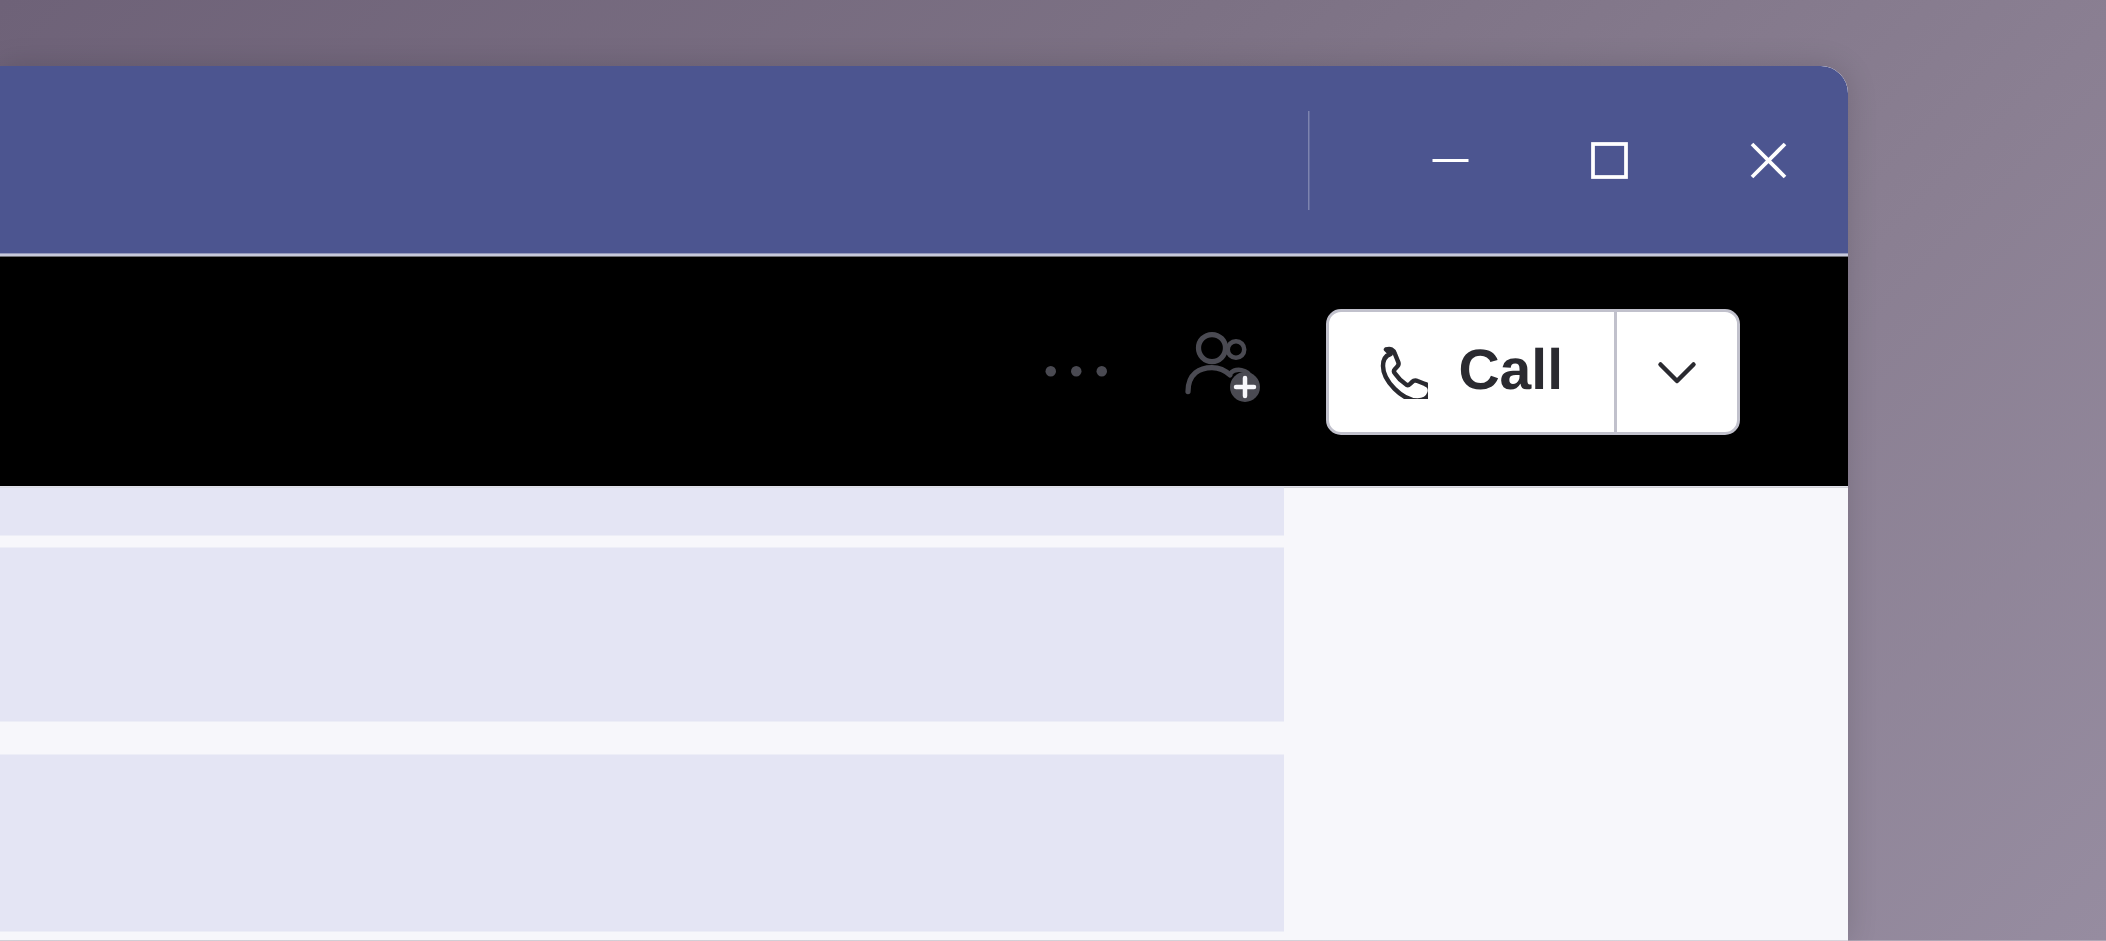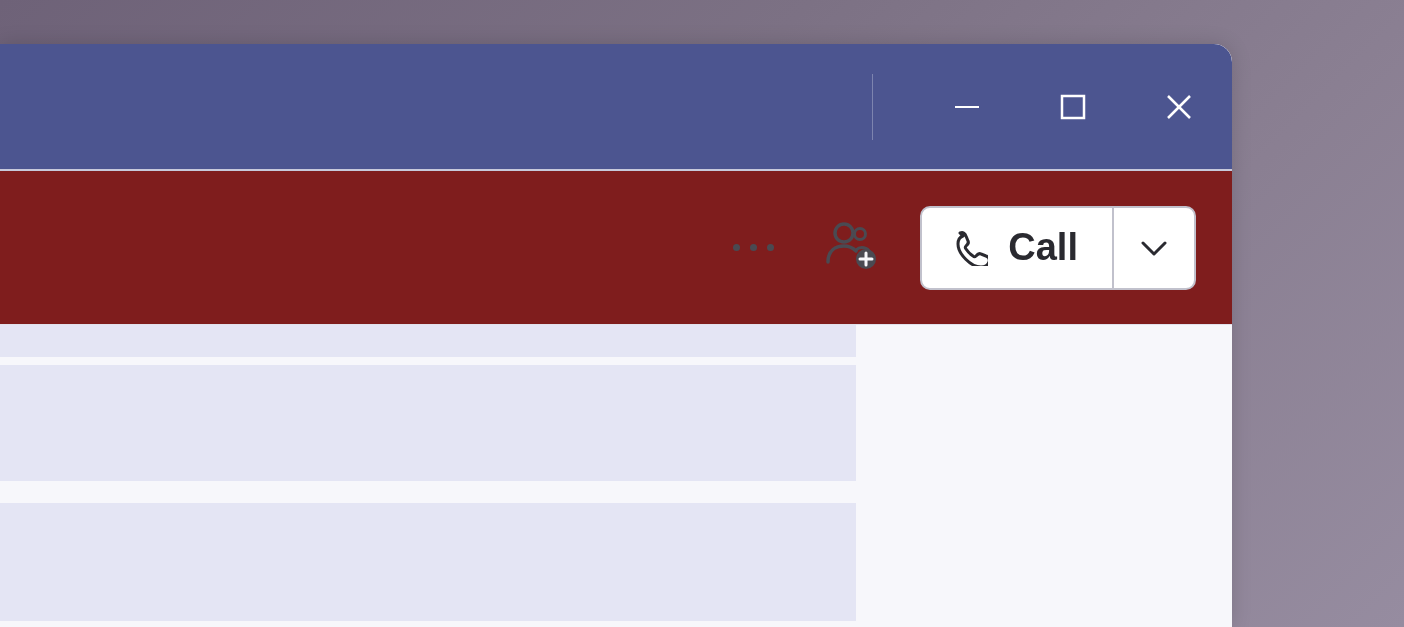--- a/index.html
+++ b/index.html
@@ -58,27 +58,27 @@
   .win-btn svg { display: block; }
 
   .thin-line {
     height: 2px;
     background: #c7c9db;
   }
 
   
   .chat-header {
     height: 154px;
-    background: #7f1d1d;
+    background: #000000;
     position: relative;
     border-bottom: 1px solid #e1e1eb;
     display: flex;
     justify-content: flex-end;
     align-items: center;
-    padding-right: 36px;
+    padding-right: 72px;
     box-sizing: border-box;
     gap: 34px;
   }
 
   .more-btn {
     display: flex;
     gap: 10px;
     align-items: center;
     cursor: default;
     padding: 10px;

